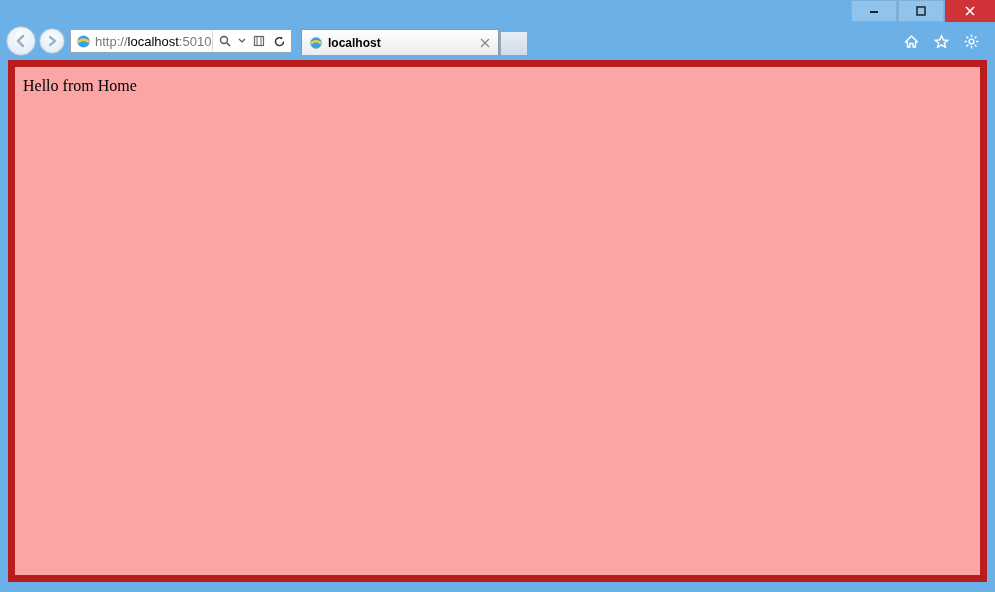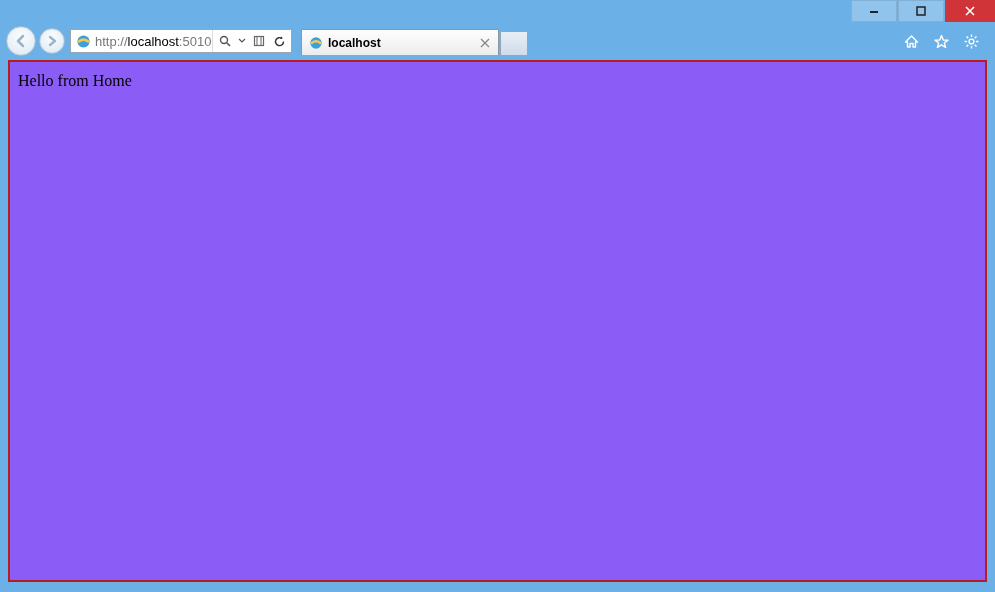--- a/index.html
+++ b/index.html
@@ -113,22 +113,22 @@
   }
   .right-icon {
     width: 20px; height: 20px;
     display:flex; align-items:center; justify-content:center;
     color: #fff;
   }
   
   .viewport {
     flex:1;
     margin: 4px 8px 10px 8px;
-    background: #8b5cf6;
-    border: 2px solid #b91c1c;
+    background: #fca5a5;
+    border: 7px solid #b91c1c;
     overflow: hidden;
   }
   .page-content {
     padding: 10px 8px;
     font-family: "Times New Roman", serif;
     font-size: 16px;
     color: #000;
   }
   svg { overflow: visible; }
 </style>

